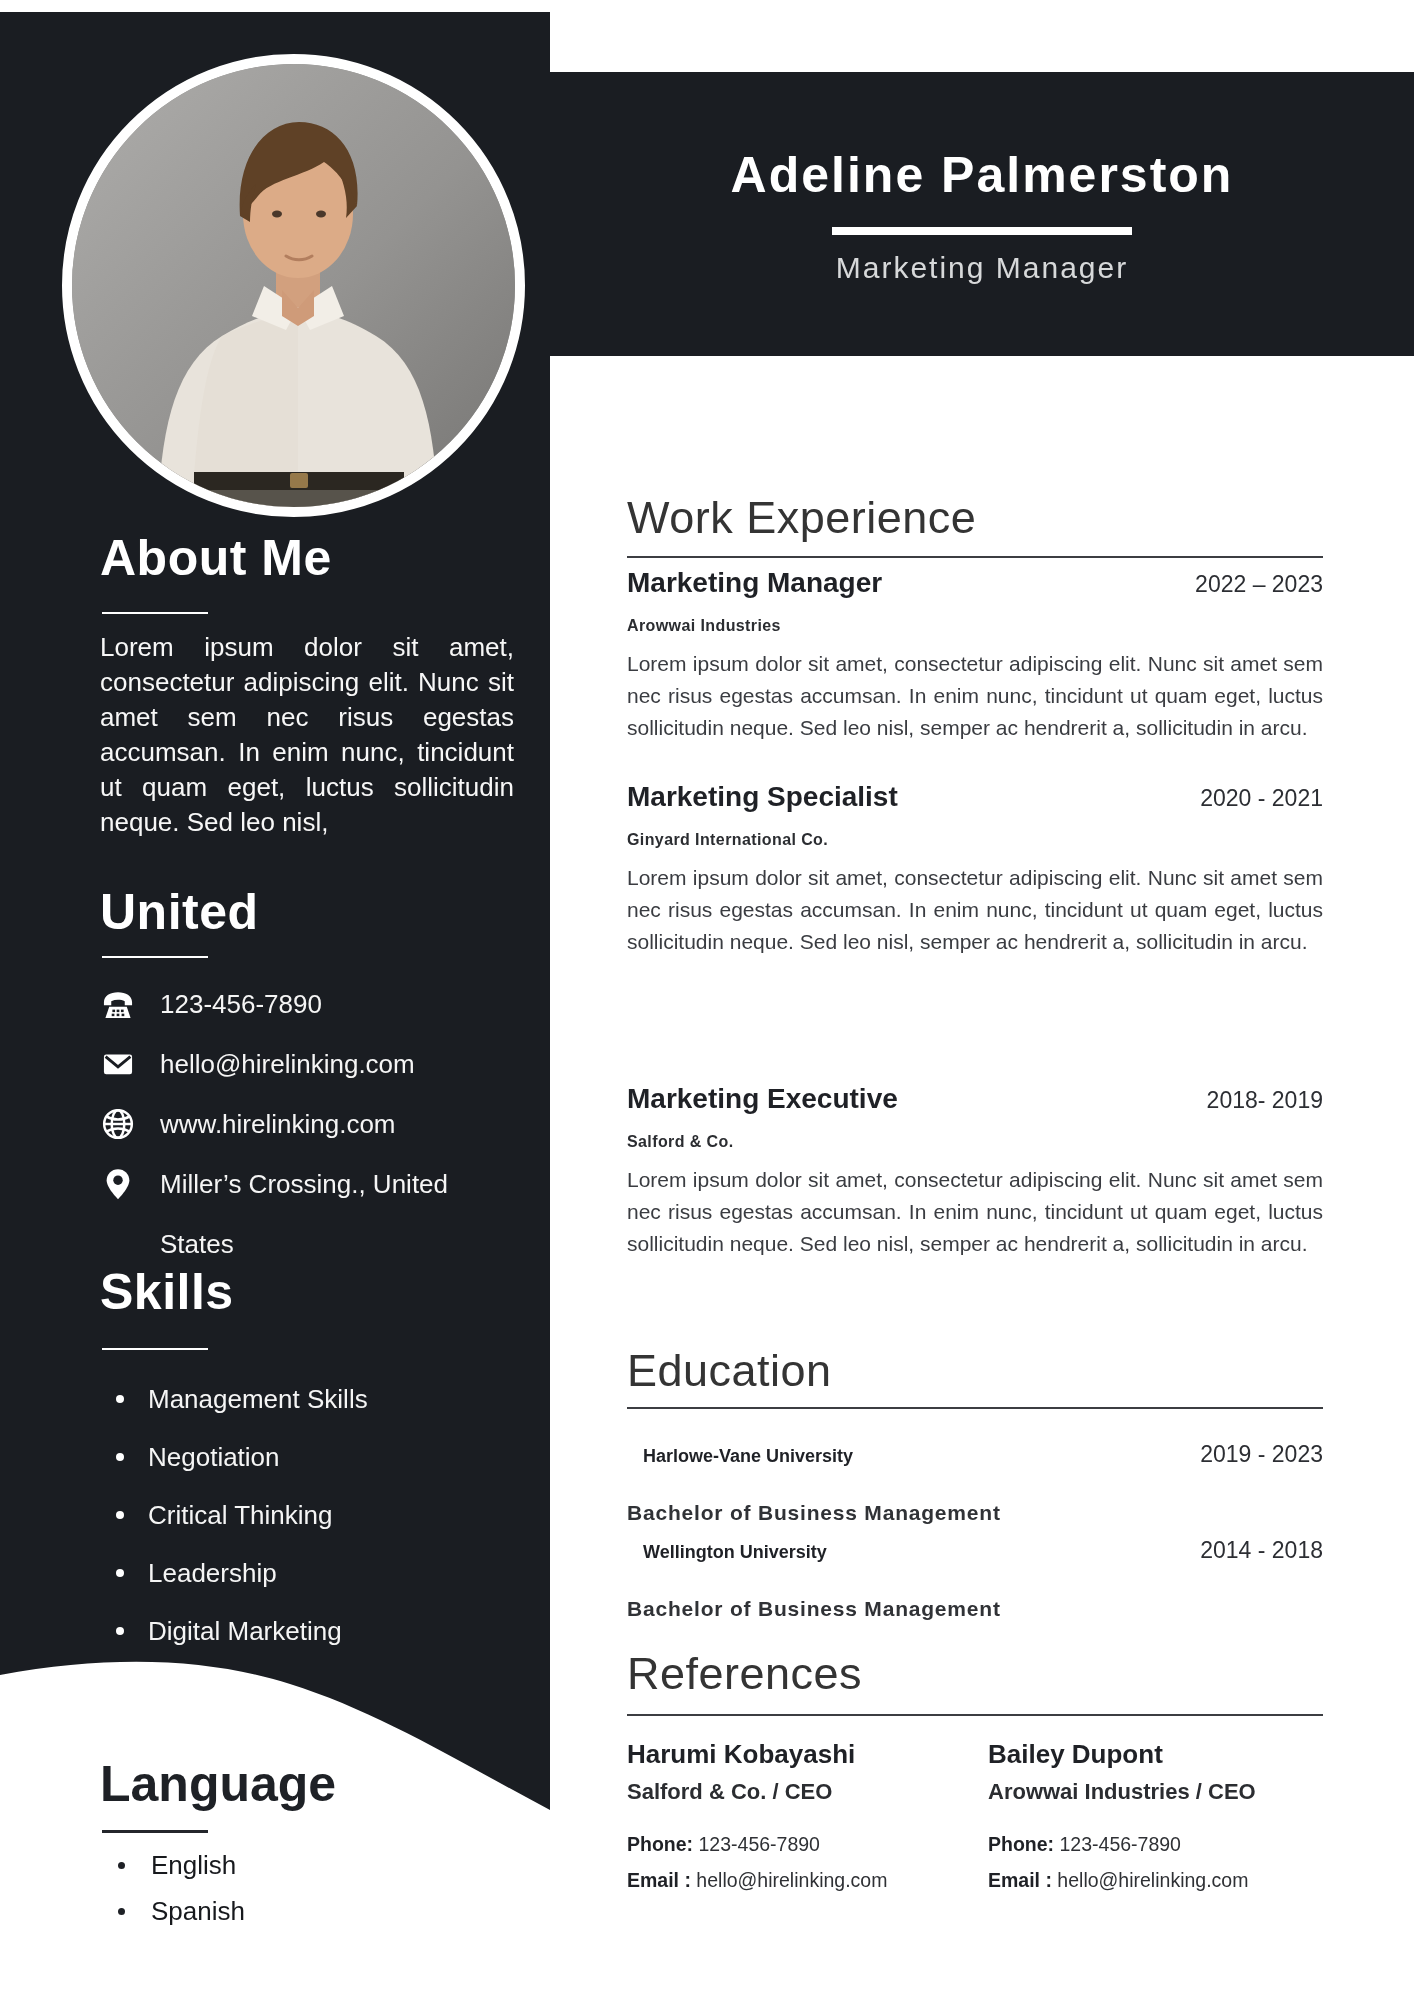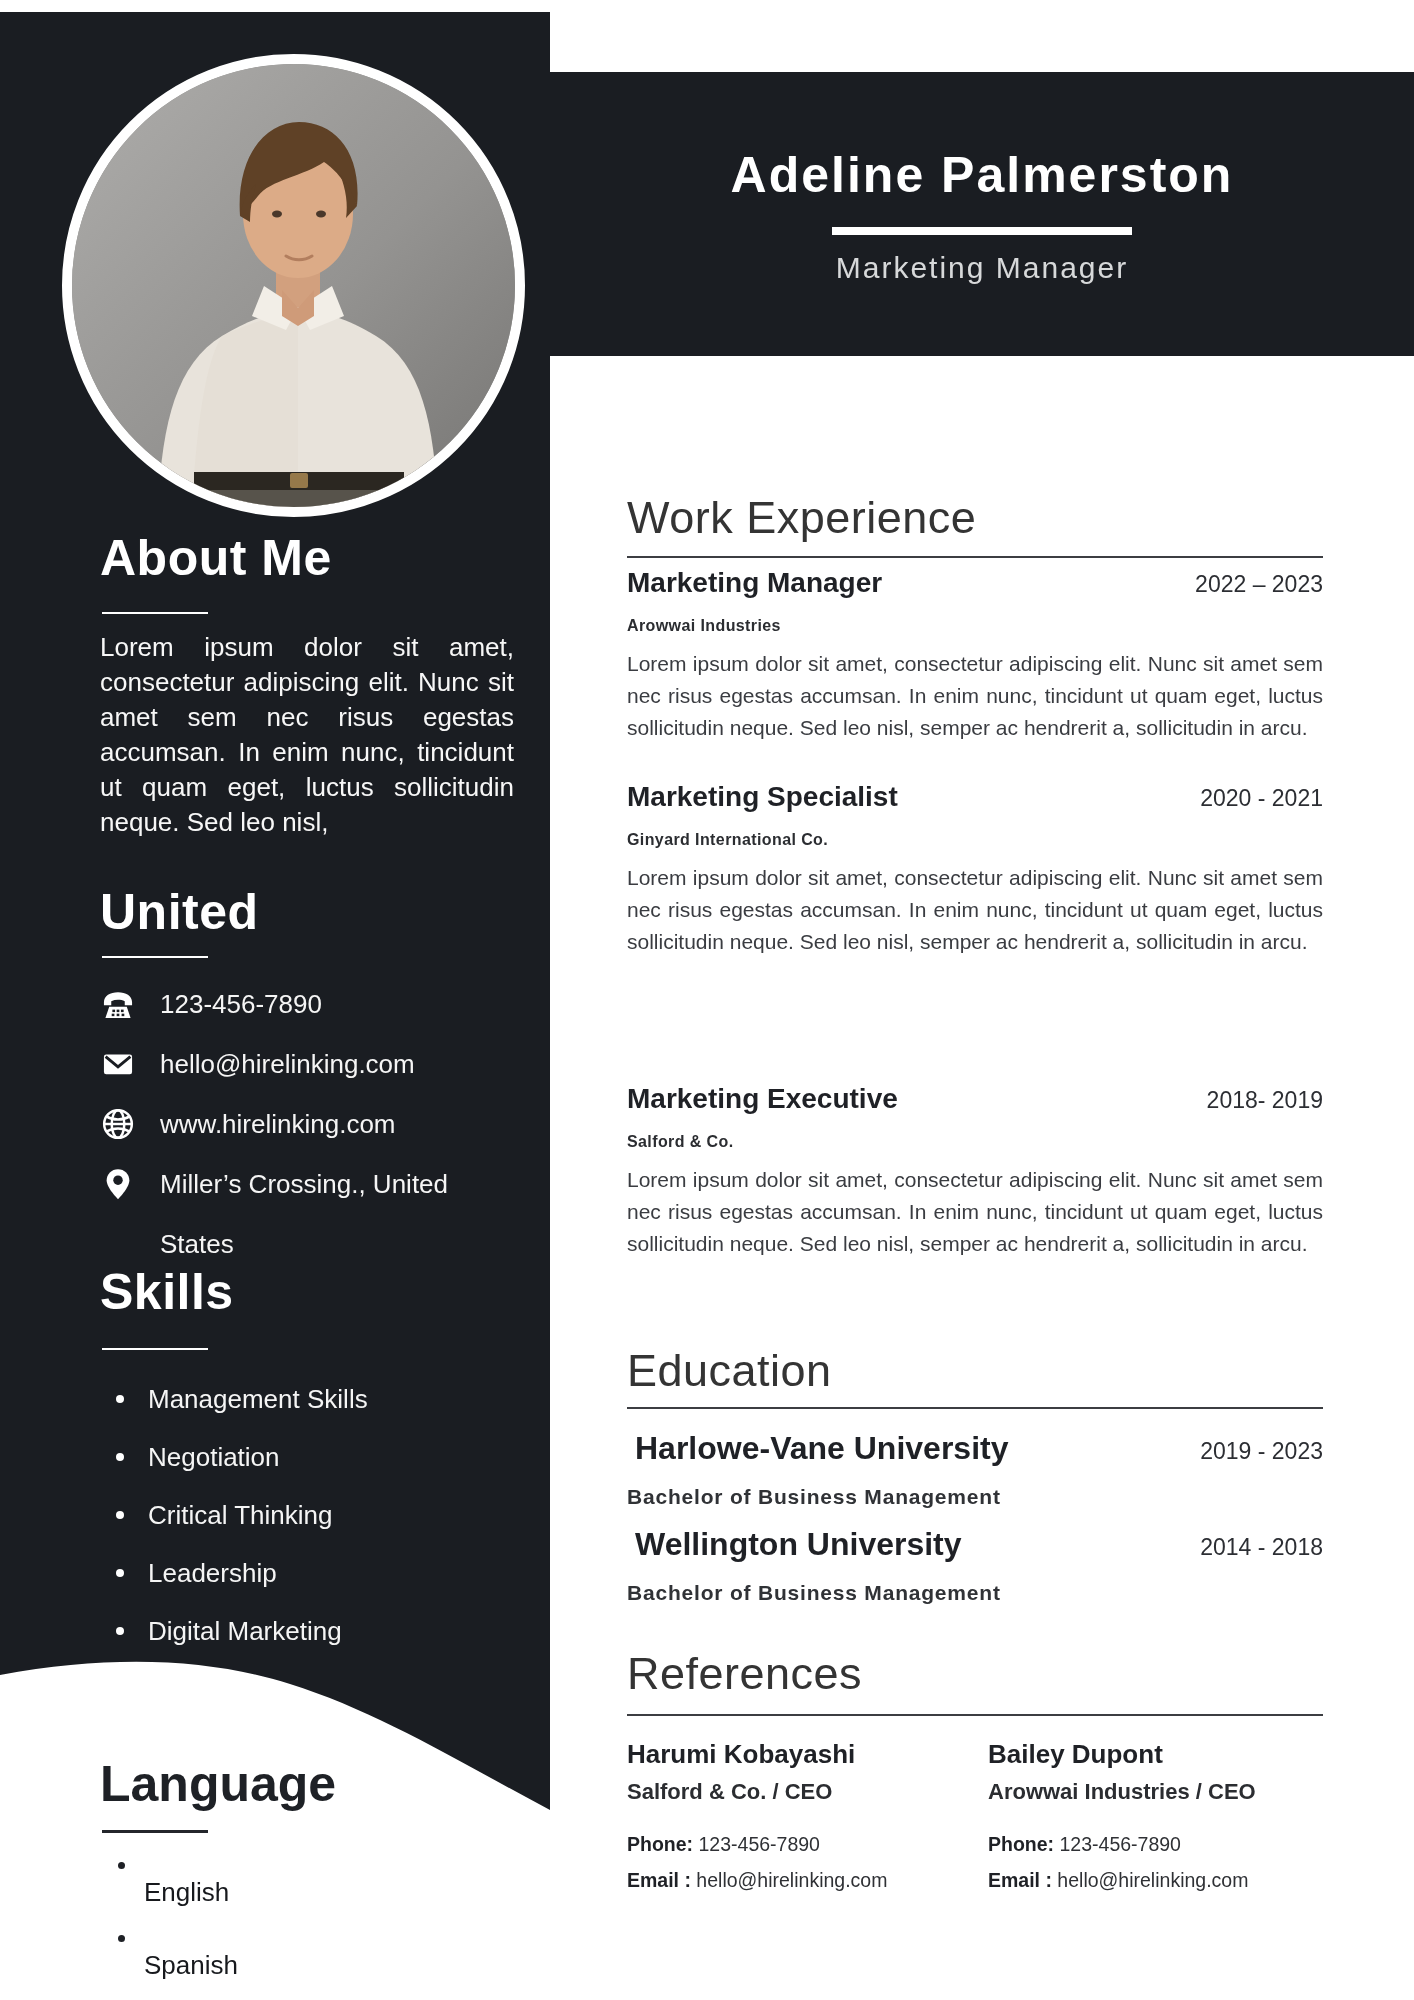--- a/index.html
+++ b/index.html
@@ -23,21 +23,21 @@
   .ct-text{margin-left:16px;font-size:26px;line-height:60px;color:#f5f5f5;}
   .skills-list{position:absolute;left:116px;top:1358px;margin:0;padding:0;list-style:none;}
   .skills-list li{display:flex;align-items:flex-start;}
   .dot{flex:0 0 8px;width:8px;height:8px;border-radius:50%;background:#ffffff;margin-top:25px;}
   .skill-label{margin-left:24px;font-size:26px;line-height:58px;color:#f5f5f5;}
   
   .lang-h2{position:absolute;left:100px;top:1756px;margin:0;font-size:50px;line-height:56px;
            font-weight:700;color:#1e2126;}
   .lang-rule{position:absolute;left:102px;top:1830px;width:106px;height:3px;background:#24262b;}
   .lang-list{position:absolute;left:118px;top:1842px;margin:0;padding:0;list-style:none;}
-  .lang-list li{display:flex;align-items:flex-start;flex-direction:column;}
+  .lang-list li{display:flex;align-items:flex-start;}
   .dot-dark{flex:0 0 7px;width:7px;height:7px;border-radius:50%;background:#1e2126;margin-top:20px;}
   .lang-label{margin-left:26px;font-size:26px;line-height:46px;color:#17191d;}
   
   .band{position:absolute;left:550px;top:72px;width:864px;height:284px;background:#1a1d22;
         display:flex;flex-direction:column;align-items:center;justify-content:center;}
   .band h1{margin:4px;font-size:50px;line-height:56px;font-weight:700;color:#ffffff;letter-spacing:2px;}
   .band-underline{width:300px;height:8px;background:#ffffff;margin:20px 0 16px 0;}
   .band-subtitle{margin:0;font-size:30px;line-height:34px;font-weight:400;color:#e8e9ea;
                  letter-spacing:2px;opacity:.92;}
   
@@ -47,21 +47,21 @@
   .m-rule{position:absolute;left:0;width:696px;height:2px;background:#3c3e42;}
   .entry{position:absolute;left:0;width:696px;}
   .entry-head{display:flex;justify-content:space-between;align-items:baseline;}
   .entry-head h3{margin:0;font-size:28px;line-height:34px;font-weight:700;color:#1f2126;}
   .entry-date{font-size:23px;color:#2c2e33;}
   .entry-company{margin:12px 0 0 0;font-size:16px;line-height:28px;font-weight:700;color:#2b2d31;
                  letter-spacing:.4px;}
   .entry-desc{margin:8px 0 0 0;font-size:21px;line-height:32px;color:#3a3c41;text-align:justify;}
   .edu-entry{position:absolute;left:0;width:696px;}
   .edu-head{display:flex;justify-content:space-between;align-items:baseline;}
-  .edu-head h3{margin:8px;font-size:32px;line-height:32px;font-weight:700;color:#1f2126;}
+  .edu-head h3{margin:16px;font-size:18px;line-height:32px;font-weight:700;color:#1f2126;}
   .edu-degree{margin:12px 0 0 0;font-size:21px;line-height:26px;font-weight:700;color:#303236;
               letter-spacing:.8px;}
   .refs{position:absolute;left:0;top:1738px;width:696px;display:grid;grid-template-columns:361px 1fr;}
   .ref h3{margin:0;font-size:26px;line-height:32px;font-weight:700;color:#1f2126;}
   .ref-role{margin:8px 0 0 0;font-size:22px;line-height:28px;font-weight:700;color:#2b2d31;}
   .ref-row{margin:0;font-size:19.5px;line-height:24px;color:#2f3135;}
   .ref-row.phone{margin-top:26px;}
   .ref-row.email{margin-top:12px;}
   .ref-label{font-weight:700;color:#1f2126;}
 </style>

